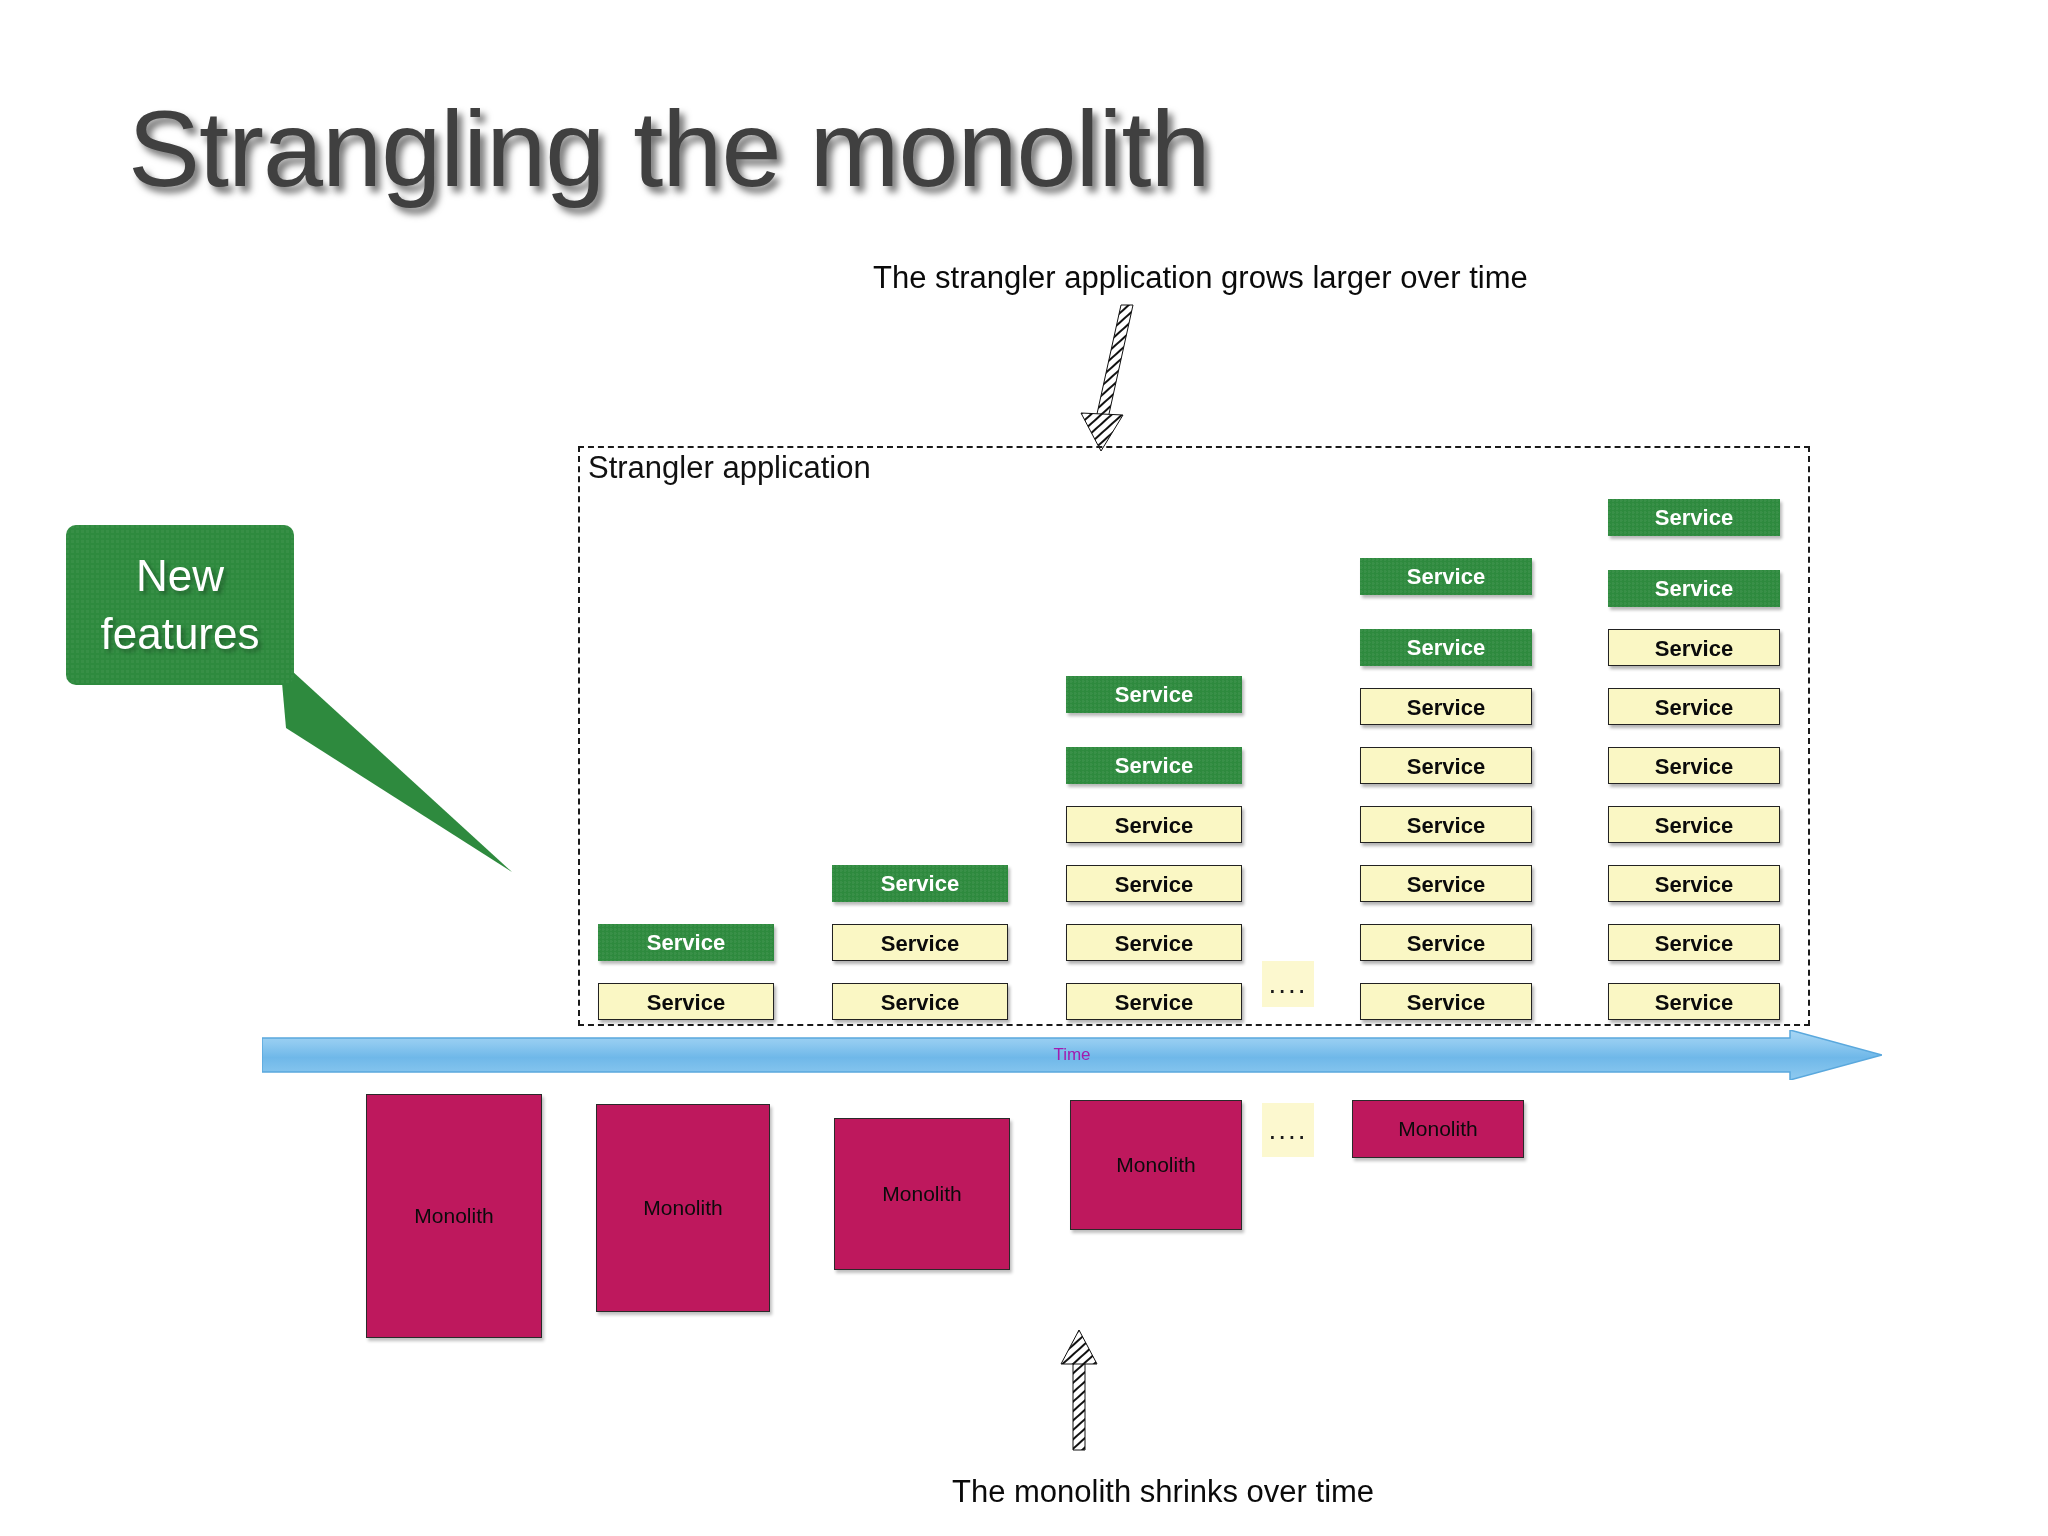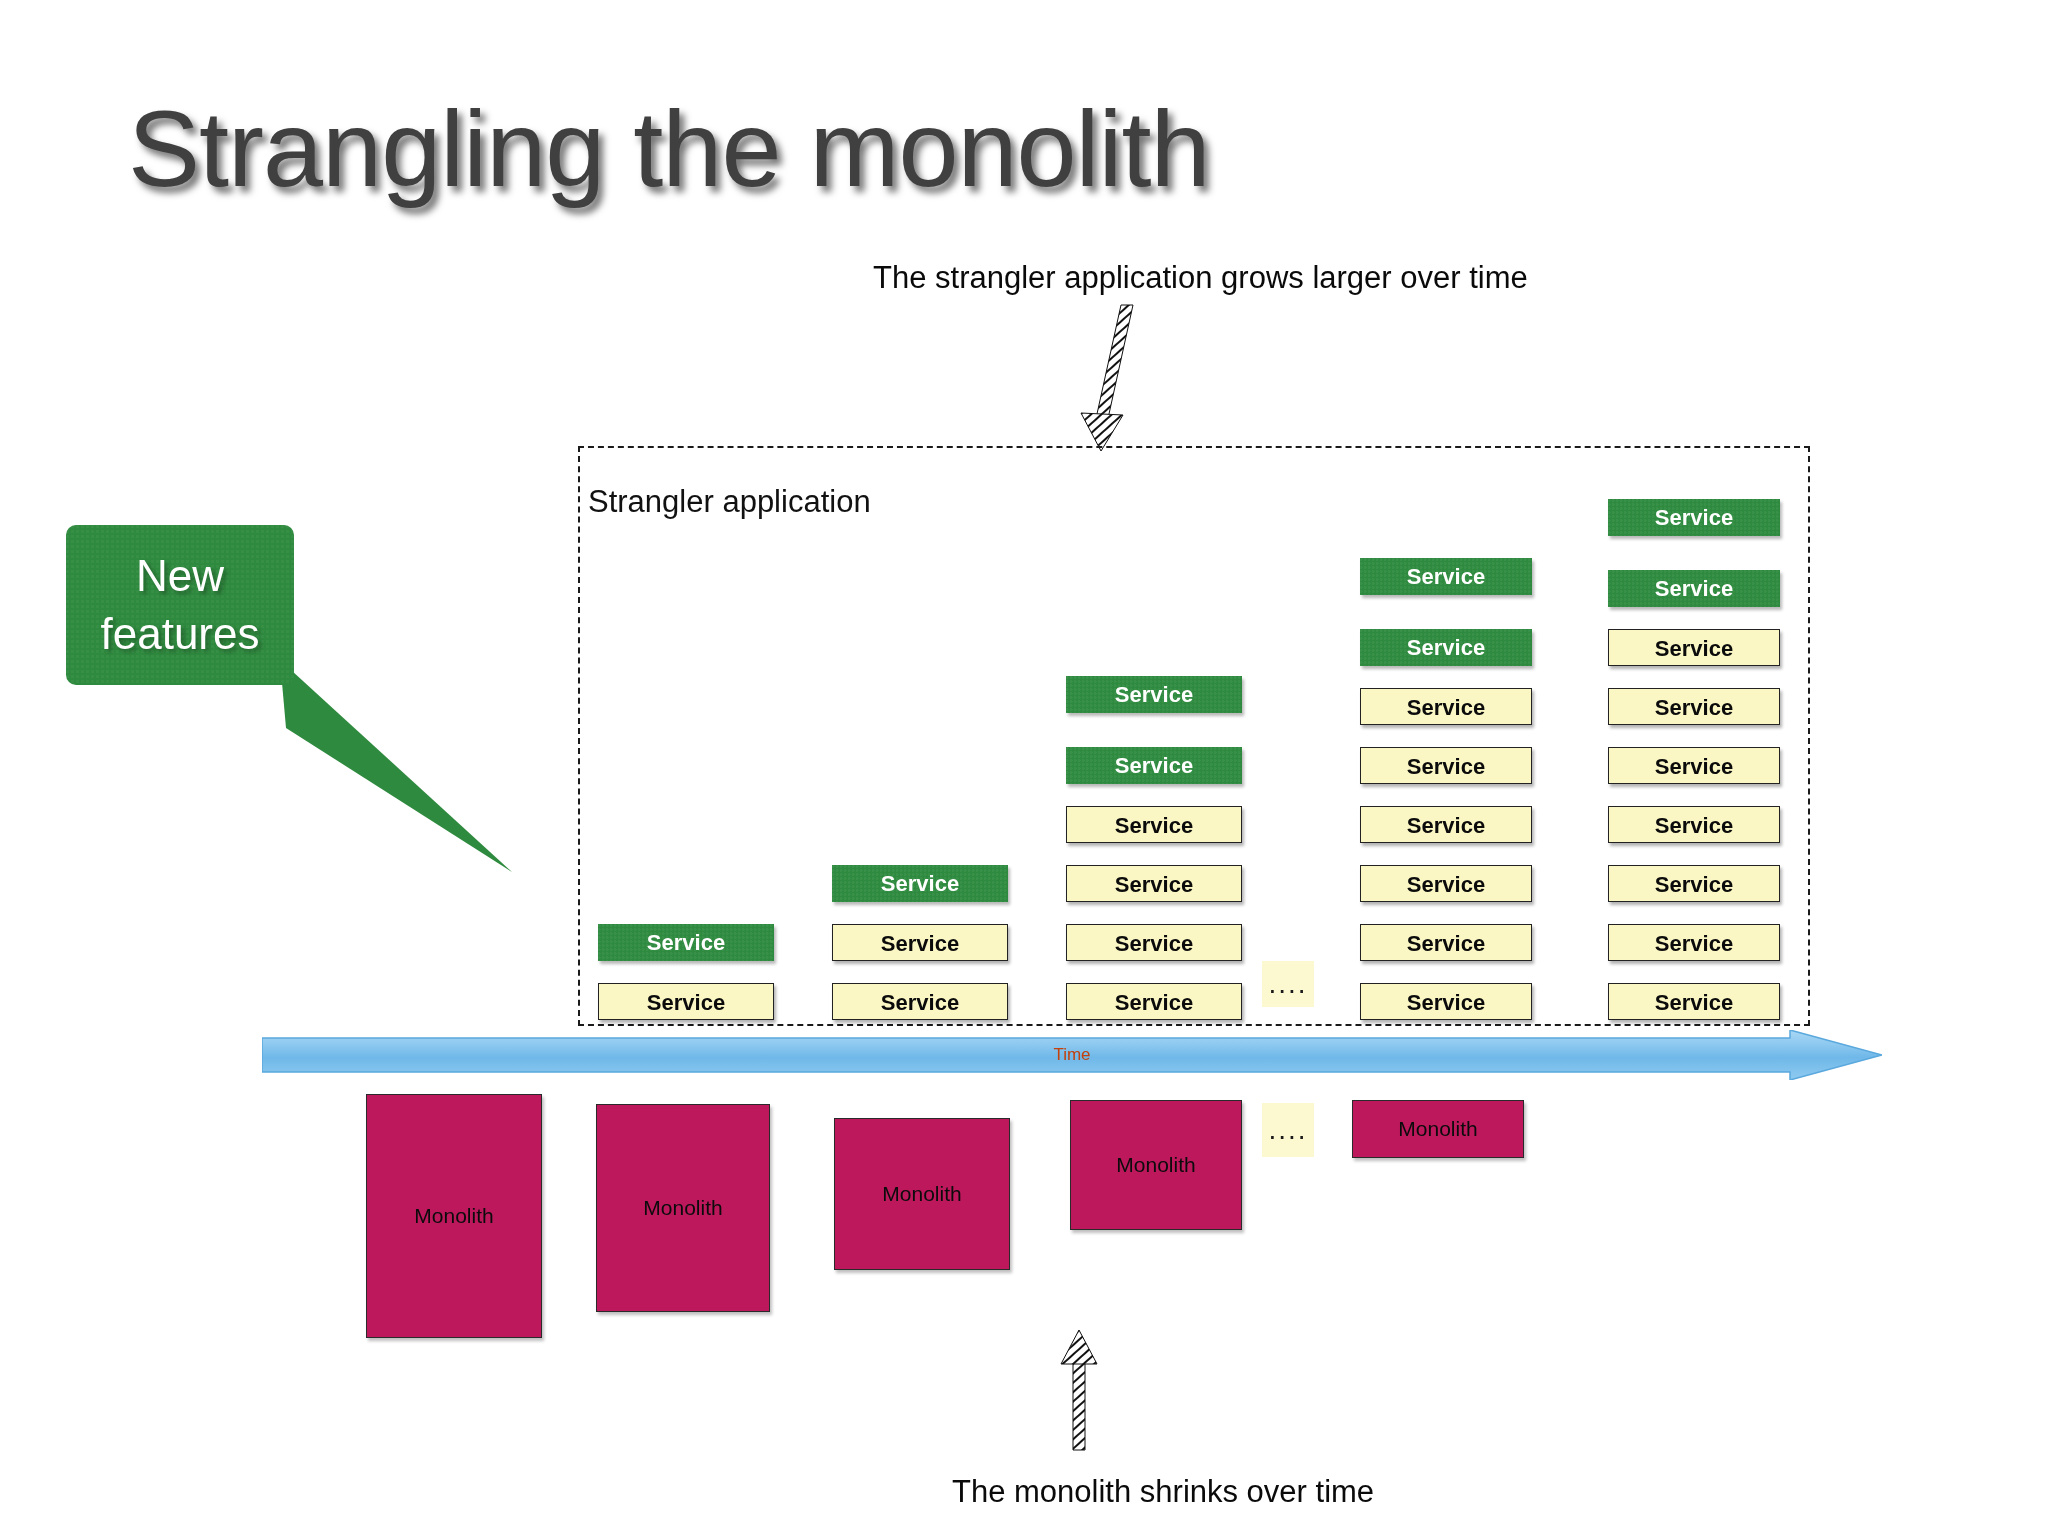--- a/index.html
+++ b/index.html
@@ -54,21 +54,21 @@
     position:absolute; left:280px; top:660px; width:260px; height:230px; z-index:4;
   }
 
   
   #strangler-box {
     position:absolute; left:578px; top:446px; width:1232px; height:580px;
     border:2.5px dashed #1a1a1a;
     background:transparent;
   }
   #strangler-label {
-    position:absolute; left:588px; top:484px;
+    position:absolute; left:588px; top:450px;
     font-size:31px; color:#111;
   }
 
   
   .svc-col { position:absolute; display:flex; flex-direction:column-reverse; }
   .svc {
     height:37px; line-height:37px; text-align:center;
     font-size:22px; white-space:nowrap;
     margin-top:22px;
     font-weight:bold;
@@ -107,21 +107,21 @@
   }
   #svc-ellipsis { left:1262px; top:961px; width:52px; height:46px; }
   #mono-ellipsis { left:1262px; top:1103px; width:52px; height:54px; }
 
   
   #time-arrow { position:absolute; left:262px; top:1030px; width:1620px; height:50px; }
   #time-arrow svg { display:block; }
   #time-label {
     position:absolute; left:262px; top:1030px; width:1620px; height:50px;
     display:flex; align-items:center; justify-content:center;
-    font-size:17px; color:#c2410c; pointer-events:none;
+    font-size:17px; color:#a21caf; pointer-events:none;
   }
 
   
   .mono {
     position:absolute;
     background:#be185d;
     border:1.8px solid #2a2a2a;
     color:#0b0b0b;
     font-size:21px;
     display:flex; align-items:center; justify-content:center;

